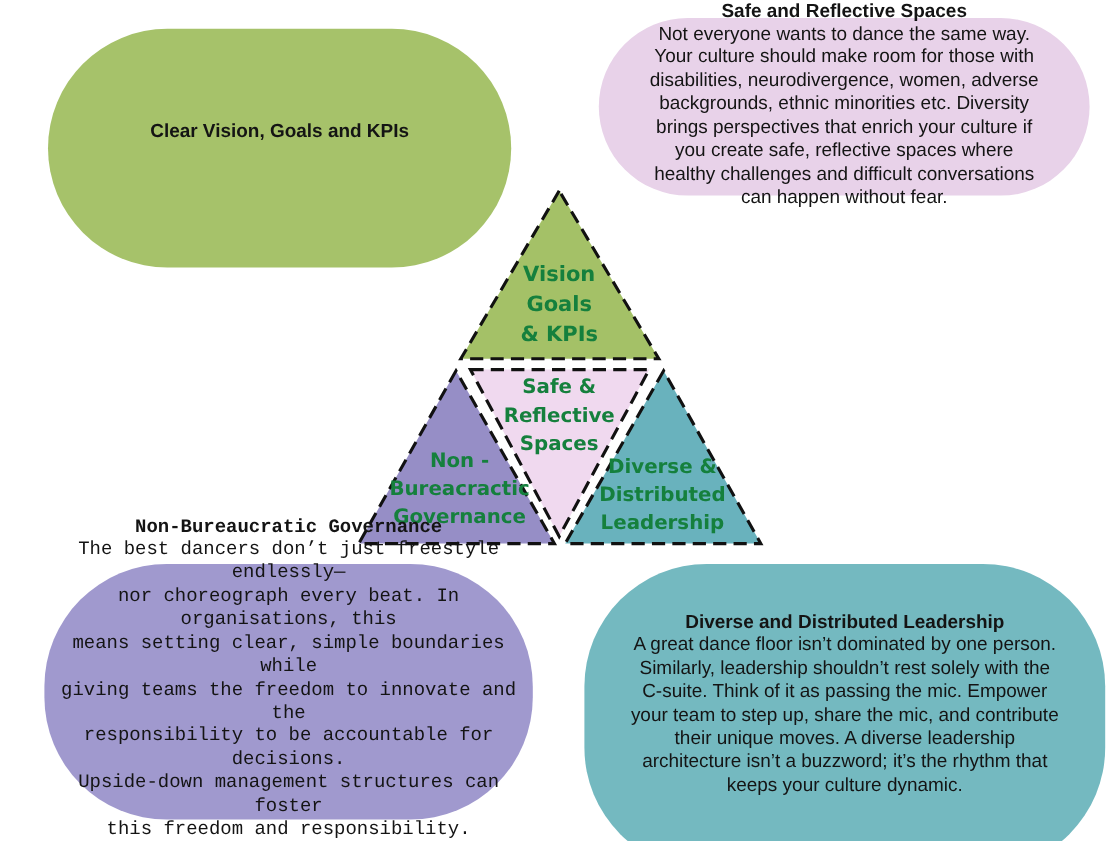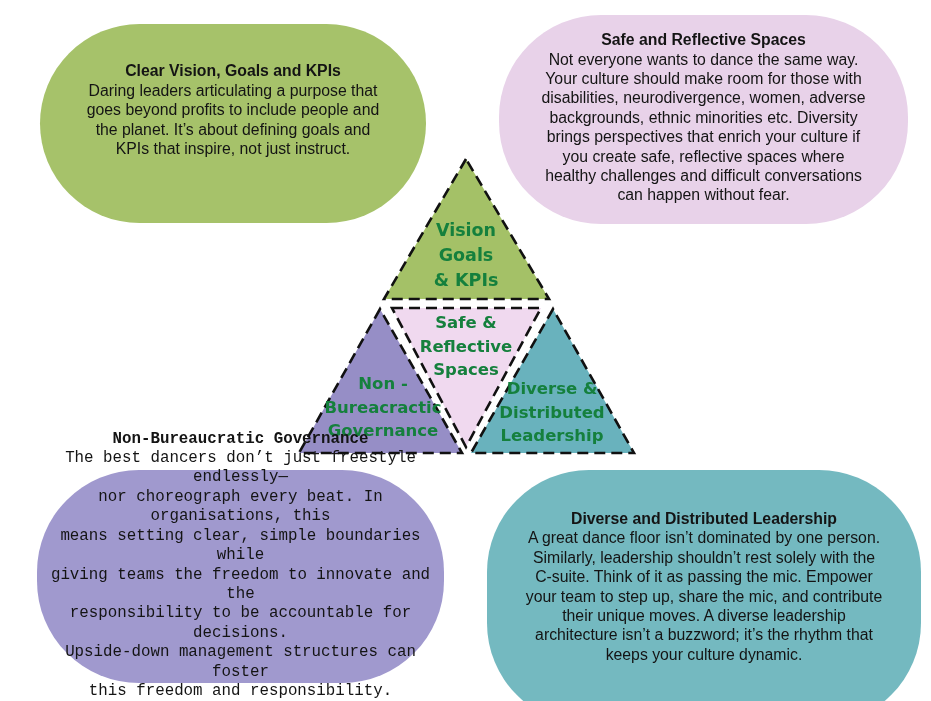--- a/index.html
+++ b/index.html
@@ -23,21 +23,21 @@
     text-align: center;
     color: #141414;
     font-size: 15.8px;
     line-height: 19.4px;
     box-sizing: border-box;
   }
   .pill .pill-title { font-weight: bold; white-space: pre-line; }
   .pill .pill-body  { white-space: pre-line; }
 
   .pill-vision     { left: 40px;  top: 24px;  width: 386px; height: 199px; background: #a6c26a; padding-bottom: 27px; }
-  .pill-safe       { left: 499px; top: 15px;  width: 409px; height: 209px; background: #e8d2e9; padding-bottom: 4px; }
+  .pill-safe       { left: 499px; top: 15px;  width: 409px; height: 148px; background: #e8d2e9; padding-bottom: 4px; }
   .pill-governance { left: 37px;  top: 470px; width: 407px; height: 213px; background: #a099ce; padding-bottom: 22px; font-family: Liberation Mono, monospace; }
   .pill-leadership { left: 487px; top: 470px; width: 434px; height: 255px; background: #74b9c0; padding-bottom: 22px; }
 
   
   .pyramid-svg { position: absolute; left: 0; top: 0; }
   .pyramid-svg polygon {
     stroke: #111111;
     stroke-width: 2.6;
     stroke-dasharray: 11 6;
     stroke-linejoin: miter;
@@ -75,24 +75,20 @@
 Spaces</div>
   <div class="tri-label" style="left:383px; top:407px;">Non -
 Bureacractic
 Governance</div>
   <div class="tri-label" style="left:552px; top:412px;">Diverse &amp;
 Distributed
 Leadership</div>
 
   <div class="pill pill-vision">
     <div class="pill-title">Clear Vision, Goals and KPIs</div>
-    <div class="pill-body">Daring leaders articulating a purpose that
-goes beyond profits to include people and
-the planet. It’s about defining goals and
-KPIs that inspire, not just instruct.</div>
   </div>
 
   <div class="pill pill-safe">
     <div class="pill-title">Safe and Reflective Spaces</div>
     <div class="pill-body">Not everyone wants to dance the same way.
 Your culture should make room for those with
 disabilities, neurodivergence, women, adverse
 backgrounds, ethnic minorities etc. Diversity
 brings perspectives that enrich your culture if
 you create safe, reflective spaces where

